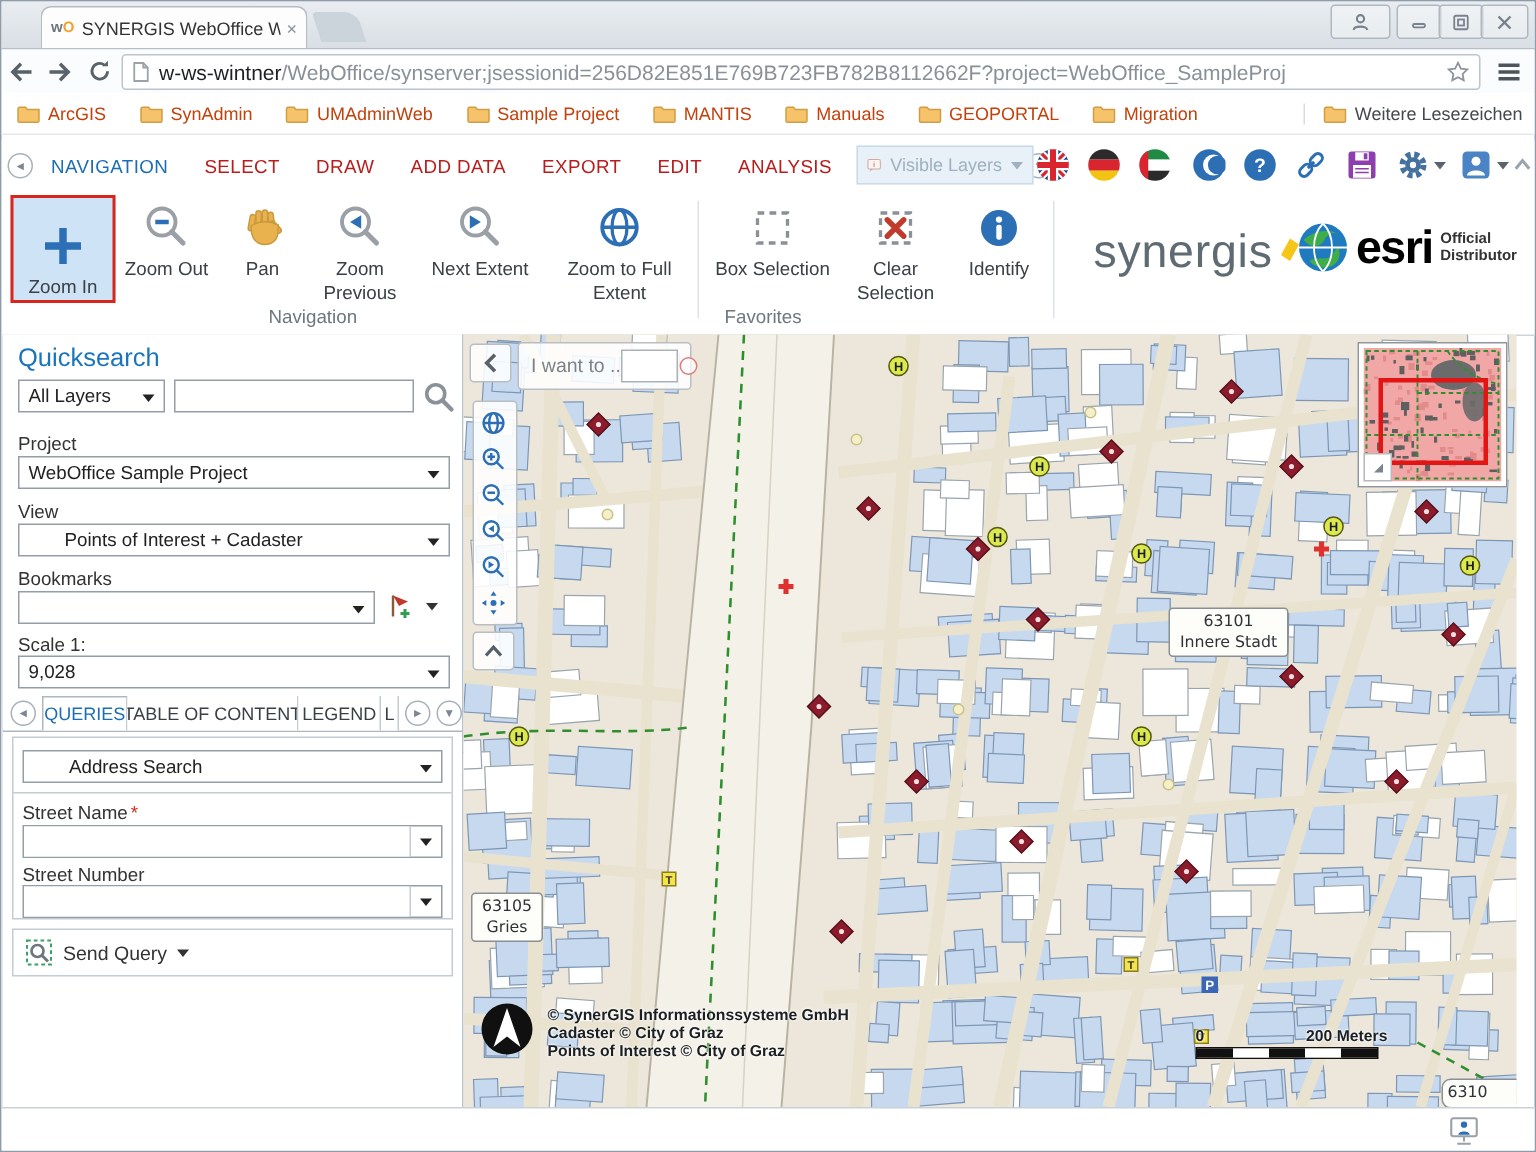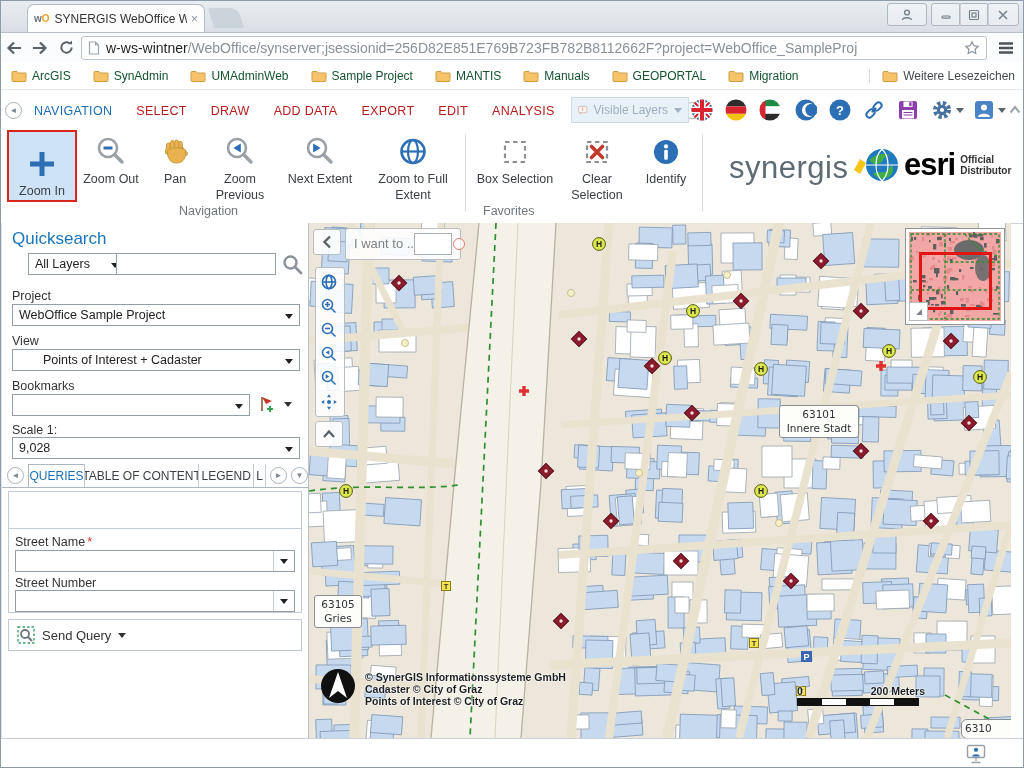--- a/index.html
+++ b/index.html
@@ -16,21 +16,21 @@
   .winbtn{top:2px;height:21px;border:1px solid #aeb8c1;border-radius:3px;background:rgba(255,255,255,.35);
           display:flex;align-items:center;justify-content:center;}
   #urlrow{left:0;top:32px;width:1024px;height:29px;background:#fbfcfd;display:flex;align-items:center;}
   .navic{width:26px;height:22px;display:flex;align-items:center;justify-content:center;}
   #urlbox{flex:1;height:22px;border:1px solid #bcc4cc;border-radius:3px;background:#fff;margin:0 6px 0 2px;
           display:flex;align-items:center;padding:0 6px;overflow:hidden;}
   #urltext{font-size:14px;white-space:nowrap;overflow:hidden;flex:1;}
   #urltext .host{color:#1d2124;} #urltext .rest{color:#8a9097;}
   #bmbar{left:0;top:61px;width:1024px;height:28px;background:#fff;border-bottom:1px solid #e3e7ea;
          display:flex;align-items:center;padding:0 10px;box-sizing:border-box;}
-  .bm-item{display:flex;align-items:center;gap:5px;margin-right:22px;font-size:12px;color:#14532d;white-space:nowrap;}
+  .bm-item{display:flex;align-items:center;gap:5px;margin-right:22px;font-size:12px;color:#c2410c;white-space:nowrap;}
   #bm-more{margin-left:auto;border-left:1px solid #d7dce0;padding-left:12px;display:flex;align-items:center;gap:5px;
            font-size:12px;color:#45494d;white-space:nowrap;}
   
   #ribbontabs{left:0;top:92px;width:1024px;height:35px;background:#fff;}
   #tabflex{position:absolute;left:4px;top:0;height:35px;display:flex;align-items:center;gap:0;}
   .rtab{font-size:12.5px;color:#b91c1c;letter-spacing:.3px;margin:0 12px;white-space:nowrap;}
   .rtab.active{color:#1b6db5;}
   .scrollbtn{width:15px;height:15px;border:1px solid #a8b1ba;border-radius:50%;color:#7d8790;font-size:8px;
              display:flex;align-items:center;justify-content:center;background:#fff;flex:0 0 auto;}
   #visible-layers{left:570px;top:4px;width:118px;height:26px;background:#e8f0f8;border:1px solid #ccdbe9;
@@ -430,21 +430,21 @@
             <rect x="15.2" y="14.8" width="3.6" height="10" rx="1.4" fill="#fff"></rect>
           </svg>
         </div>
         <div class="tlabel">Identify</div>
       </div>
       <div class="tsep" style="left: 701px;"></div>
     </div>
 
   <div class="abs" id="sidebar">
     <div class="abs" style="left:10px;top:6px;font-size:17px;color:#1a75bc;">Quicksearch</div>
-    <div class="combo" style="left:10px;top:30px;width:98px;margin-left:16px;">
+    <div class="combo" style="left:10px;top:30px;width:98px;">
         <span class="cv">All Layers</span>
       </div>
     <input class="tinput" style="left: 114px; top: 30px; width: 160px;" value="">
     <div class="abs" style="left:280px;top:31px;">
       <svg width="21" height="21" viewBox="0 0 21 21">
           <circle cx="8.5" cy="8.5" r="6" fill="none" stroke="#8a9199" stroke-width="2.4"></circle>
           <path d="M13 13l6 6" stroke="#8a9199" stroke-width="2.8" stroke-linecap="round"></path>
         </svg>
     </div>
 
@@ -480,20 +480,23 @@
         <div class="scrollbtn" style="margin: 0px 4px 3px 5px;">◄</div>
         <div class="sbtab active" style="width: 58px;">QUERIES</div>
         <div class="sbtab" style="width: 116px;">TABLE OF CONTENT</div>
         <div class="sbtab" style="width: 56px;">LEGEND</div>
         <div class="sbtab" style="width: 12px;">L</div>
         <div class="scrollbtn" style="margin: 0px 2px 3px 4px;">►</div>
         <div class="scrollbtn" style="margin: 0px 0px 3px 2px;">▼</div>
       </div>
 
     <div class="qpanel" style="top:268px;height:122px;">
+      <div class="combo" style="left:6px;top:8px;width:280px;padding-left:30px;position:absolute;">
+          <span class="cv">Address Search</span>
+        </div>
       <div style="position:absolute;left:0;top:36px;width:100%;border-top:1px solid #c3cbd3;"></div>
       <div class="sb-label" style="left:6px;top:43px;position:absolute;"><span>Street Name</span><span class="req">*</span></div>
       <div style="position:absolute;left:6px;top:58px;width:280px;height:22px;border:1px solid #949ea8;box-sizing:border-box;display:flex;">
         <input style="flex: 1 1 0%; border: none; outline: none; font-size: 12.5px; padding: 0px 4px; font-family: &quot;Liberation Sans&quot;, sans-serif;">
         <div style="width:20px;border-left:1px solid #c3cbd3;display:flex;align-items:center;justify-content:center;">
             <span class="caret-s" style="border-top-color:#222;"></span>
           </div>
       </div>
       <div class="sb-label" style="left:6px;top:84px;position:absolute;">Street Number</div>
       <div style="position:absolute;left:6px;top:98px;width:280px;height:22px;border:1px solid #949ea8;box-sizing:border-box;display:flex;">

